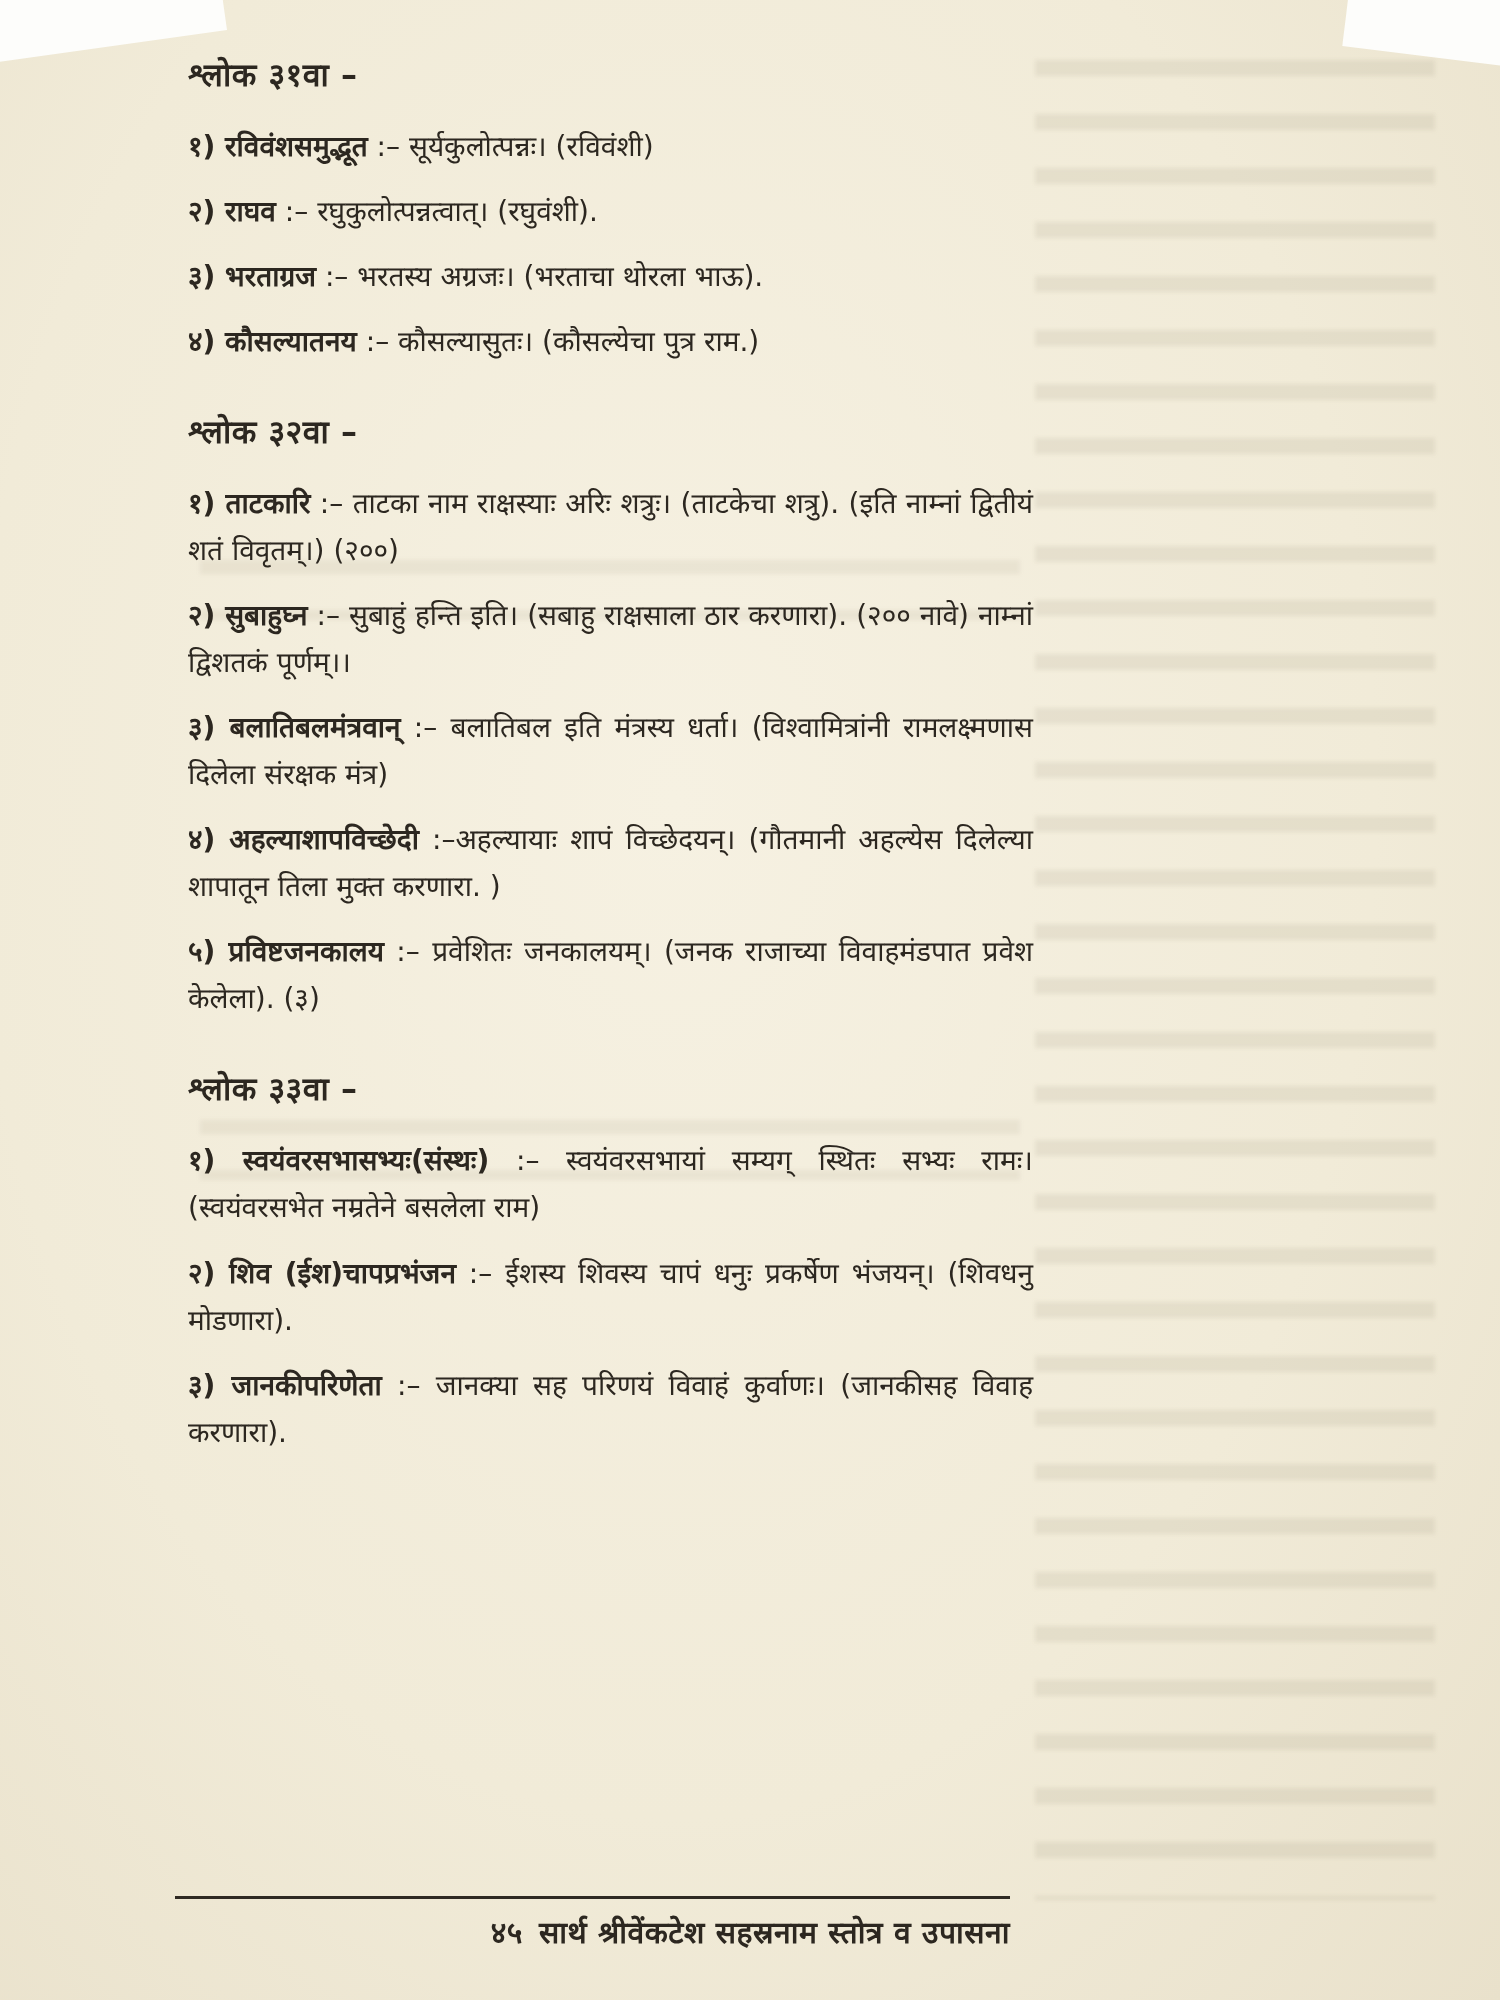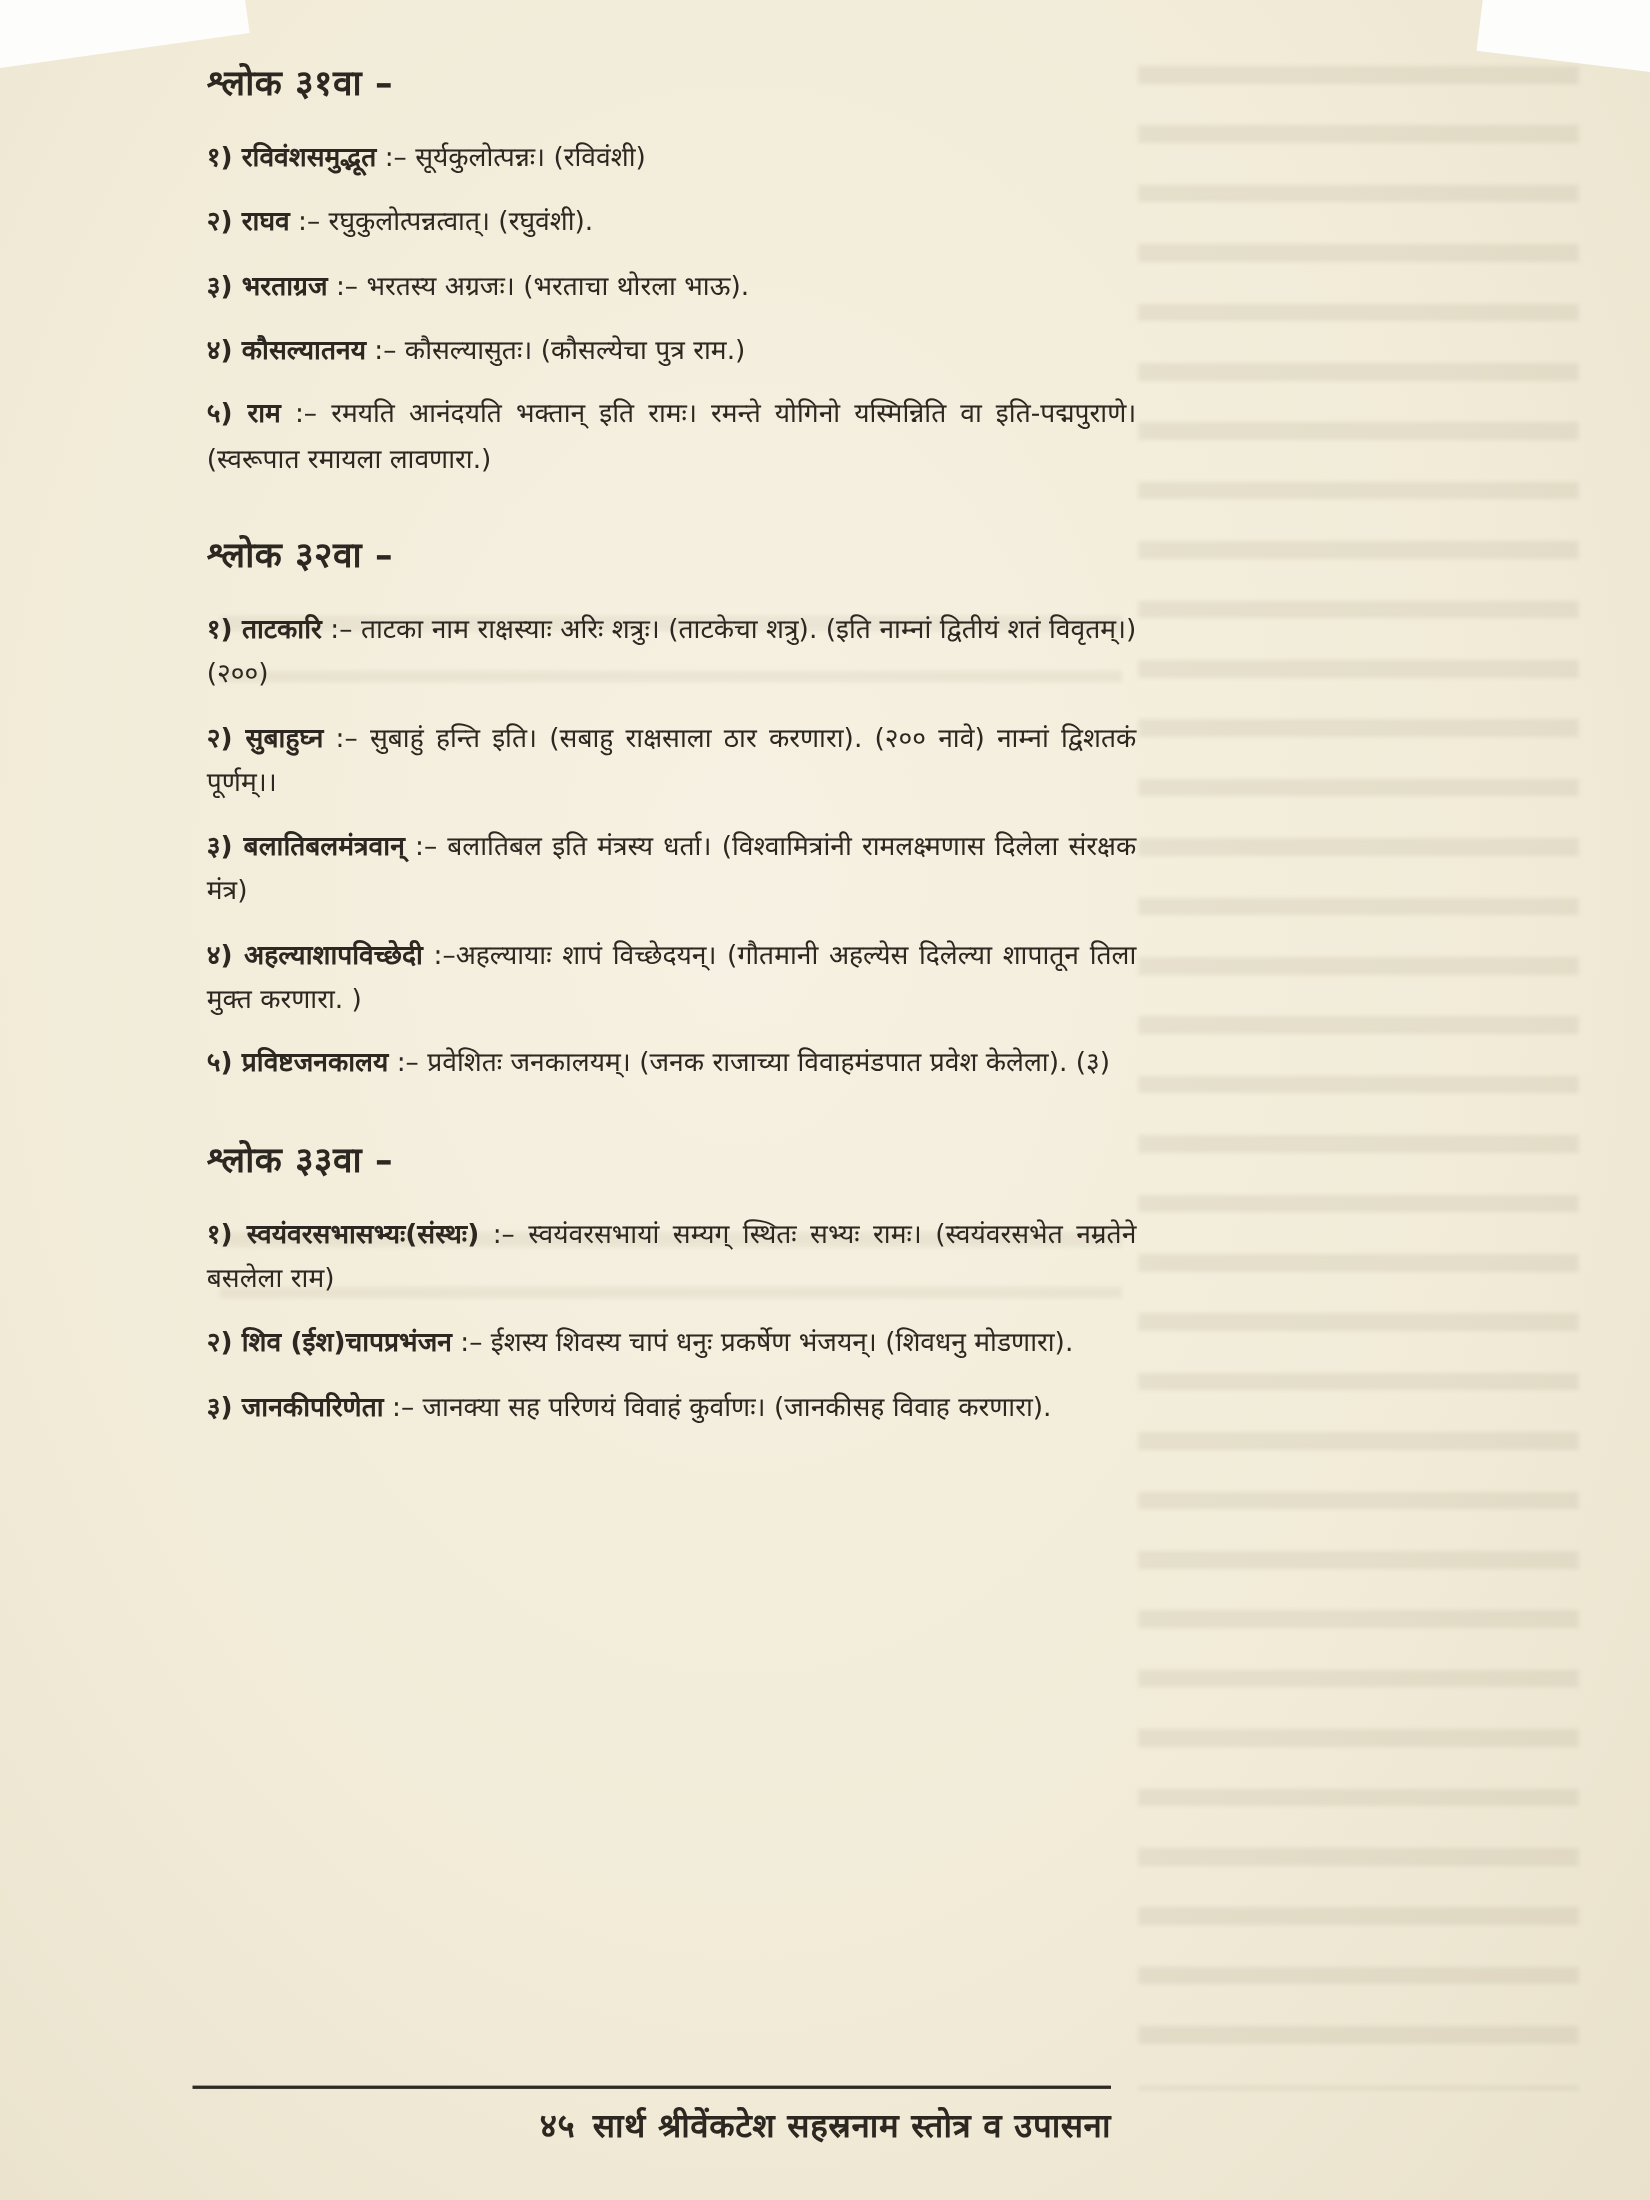--- a/index.html
+++ b/index.html
@@ -75,21 +75,21 @@
   }
 
   h2.shloka-heading {
     font-size: 32px;
     font-weight: 700;
     letter-spacing: 0.5px;
     margin: 0 0 28px 0;
   }
 
   p.entry {
-    font-size: 24px;
+    font-size: 28px;
     line-height: 1.68;
     text-align: justify;
     margin: 0 0 18px 0;
   }
   p.entry .lead {
     font-weight: 700;
   }
 
   .footer {
     position: absolute;
@@ -118,21 +118,20 @@
 <div class="ghost-patch" style="left:200px; top:1120px; width:820px; height:60px;"></div>
 
 <div class="content">
 
   <section>
     <h2 class="shloka-heading">श्लोक ३१वा –</h2>
     <p class="entry"><span class="lead">१) रविवंशसमुद्भूत</span><span> :– सूर्यकुलोत्पन्नः। (रविवंशी)</span></p>
     <p class="entry"><span class="lead">२) राघव</span><span> :– रघुकुलोत्पन्नत्वात्। (रघुवंशी).</span></p>
     <p class="entry"><span class="lead">३) भरताग्रज</span><span> :– भरतस्य अग्रजः। (भरताचा थोरला भाऊ).</span></p>
     <p class="entry"><span class="lead">४) कौसल्यातनय</span><span> :– कौसल्यासुतः। (कौसल्येचा पुत्र राम.)</span></p>
-    <p class="entry"><span class="lead">५) राम</span><span> :– रमयति आनंदयति भक्तान् इति रामः। रमन्ते योगिनो यस्मिन्निति वा इति-पद्मपुराणे। (स्वरूपात रमायला लावणारा.)</span></p>
   </section>
 
   <section>
     <h2 class="shloka-heading">श्लोक ३२वा –</h2>
     <p class="entry"><span class="lead">१) ताटकारि</span><span> :– ताटका नाम राक्षस्याः अरिः शत्रुः। (ताटकेचा शत्रु). (इति नाम्नां द्वितीयं शतं विवृतम्।) (२००)</span></p>
     <p class="entry"><span class="lead">२) सुबाहुघ्न</span><span> :– सुबाहुं हन्ति इति। (सबाहु राक्षसाला ठार करणारा). (२०० नावे) नाम्नां द्विशतकं पूर्णम्।।</span></p>
     <p class="entry"><span class="lead">३) बलातिबलमंत्रवान्</span><span> :– बलातिबल इति मंत्रस्य धर्ता। (विश्वामित्रांनी रामलक्ष्मणास दिलेला संरक्षक मंत्र)</span></p>
     <p class="entry"><span class="lead">४) अहल्याशापविच्छेदी</span><span> :–अहल्यायाः शापं विच्छेदयन्। (गौतमानी अहल्येस दिलेल्या शापातून तिला मुक्त करणारा. )</span></p>
     <p class="entry"><span class="lead">५) प्रविष्टजनकालय</span><span> :– प्रवेशितः जनकालयम्। (जनक राजाच्या विवाहमंडपात प्रवेश केलेला). (३)</span></p>
   </section>

